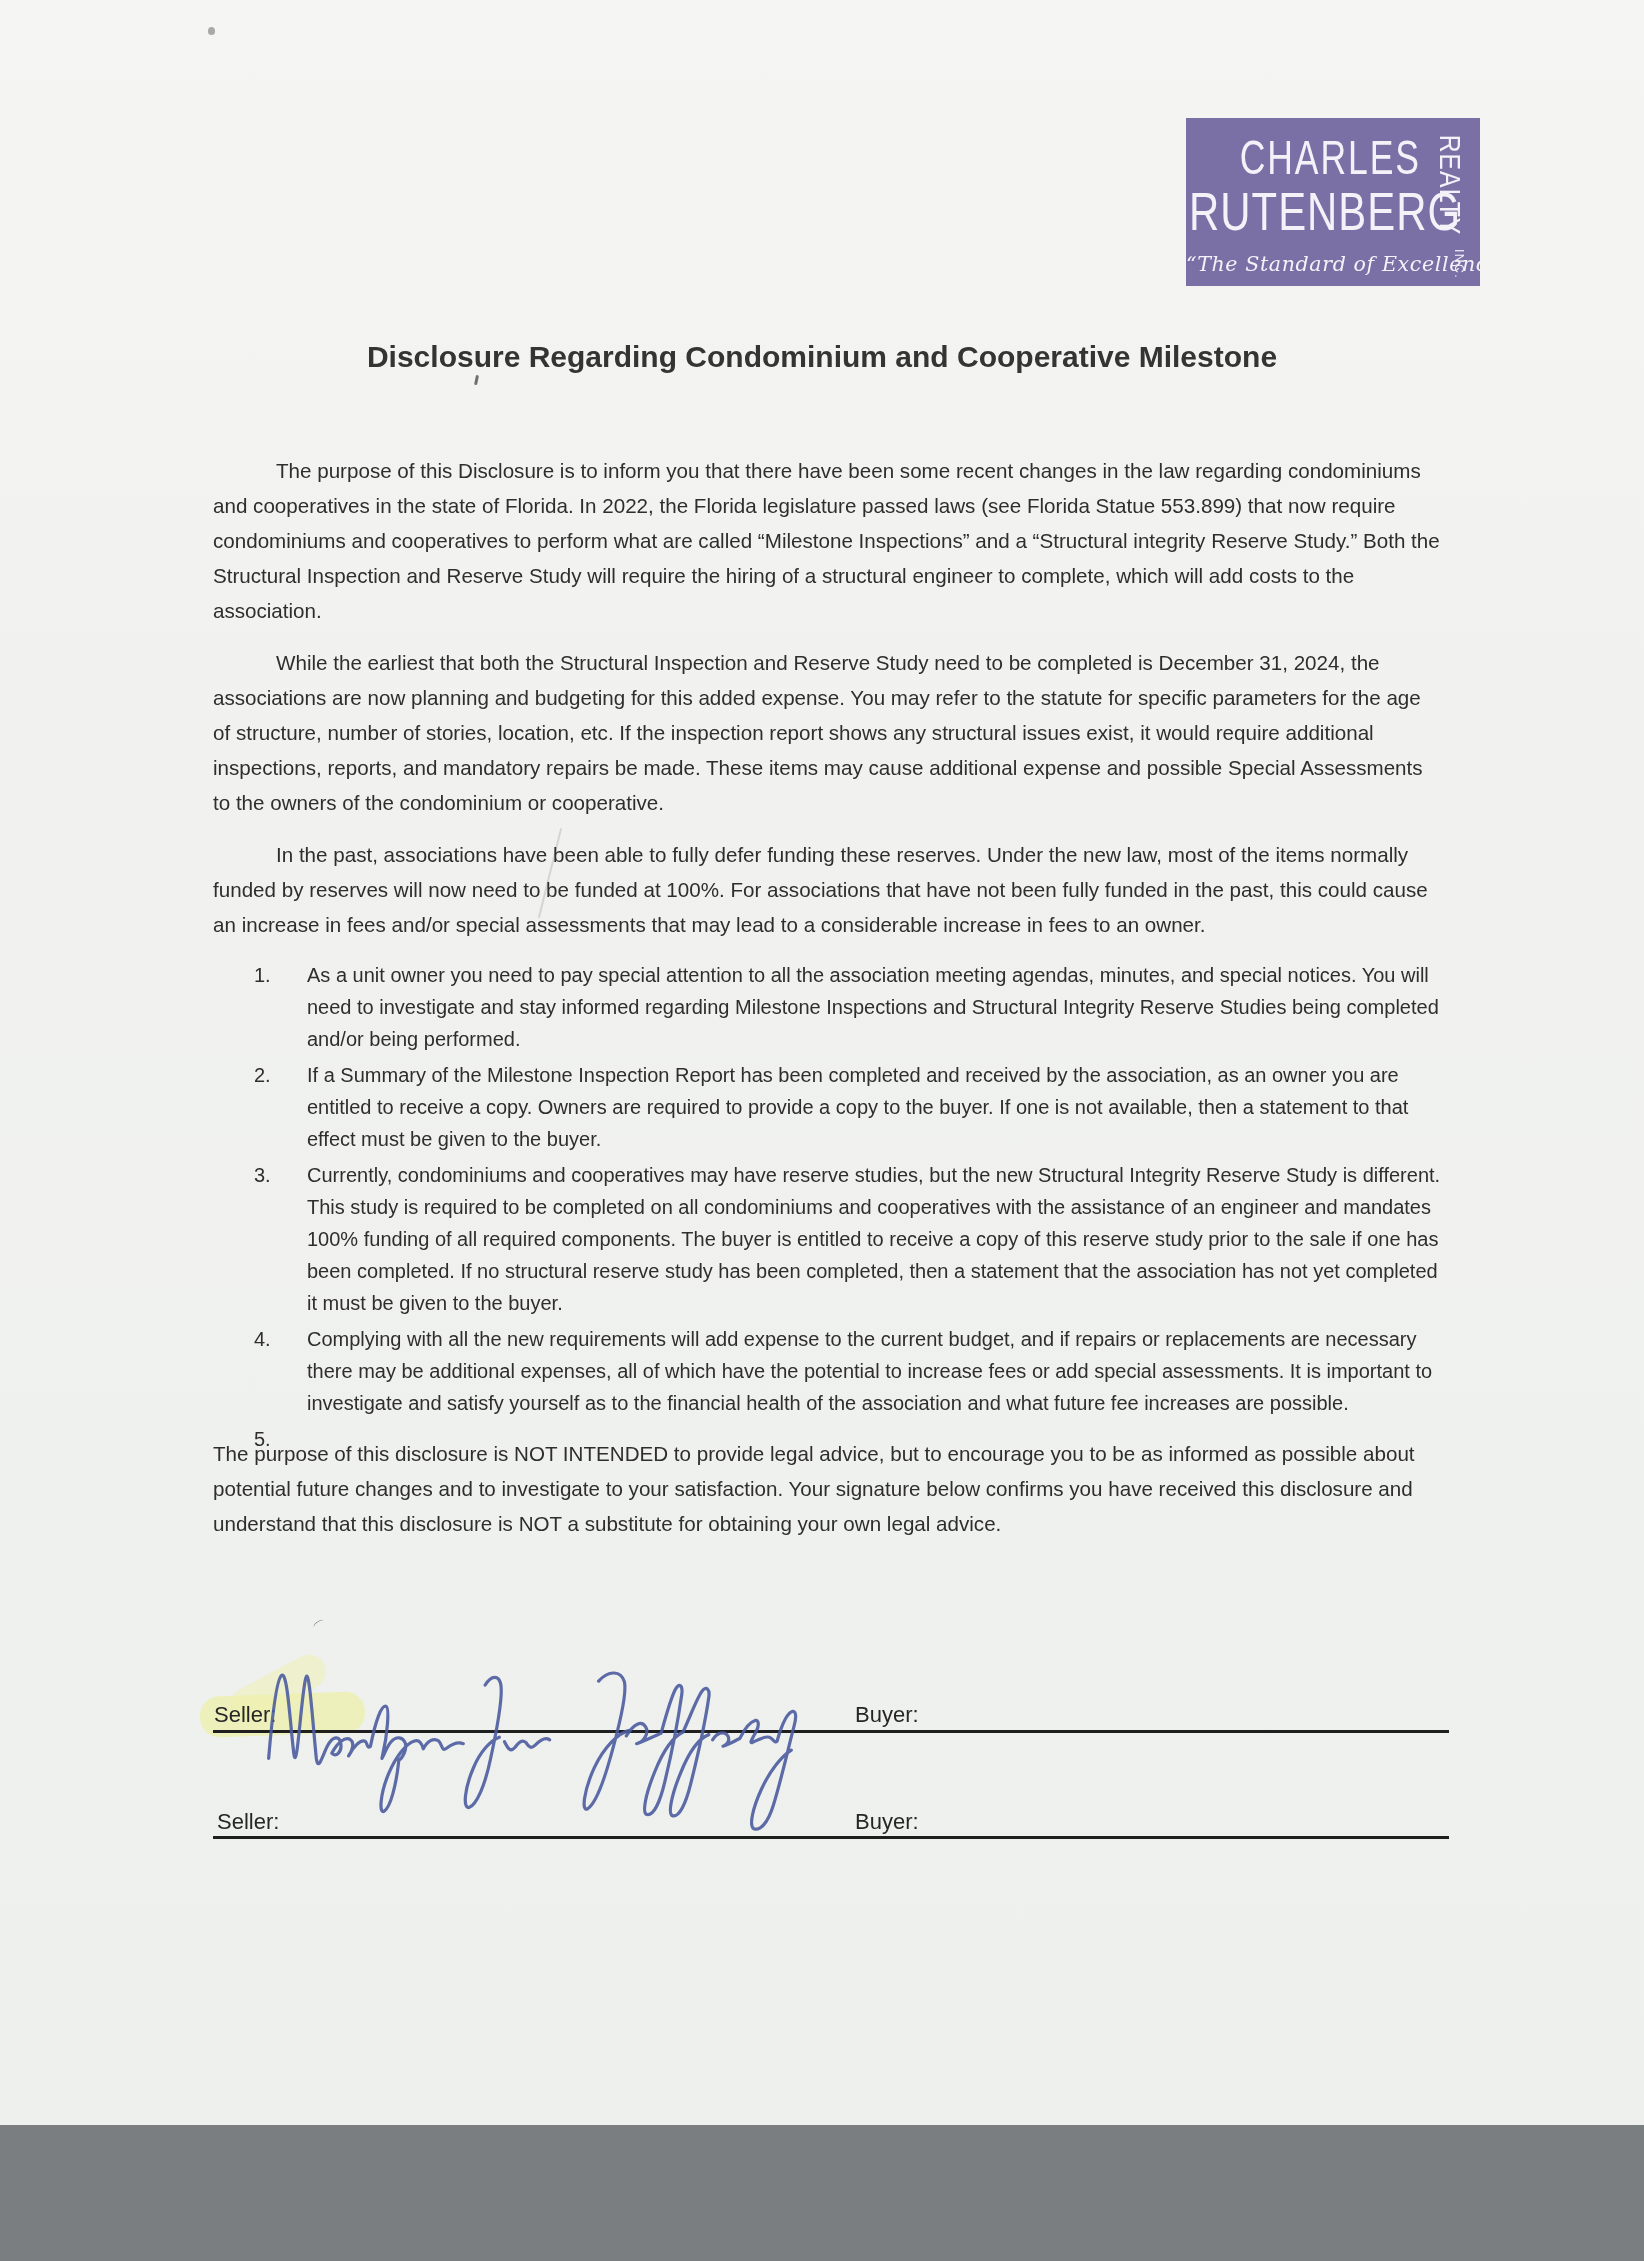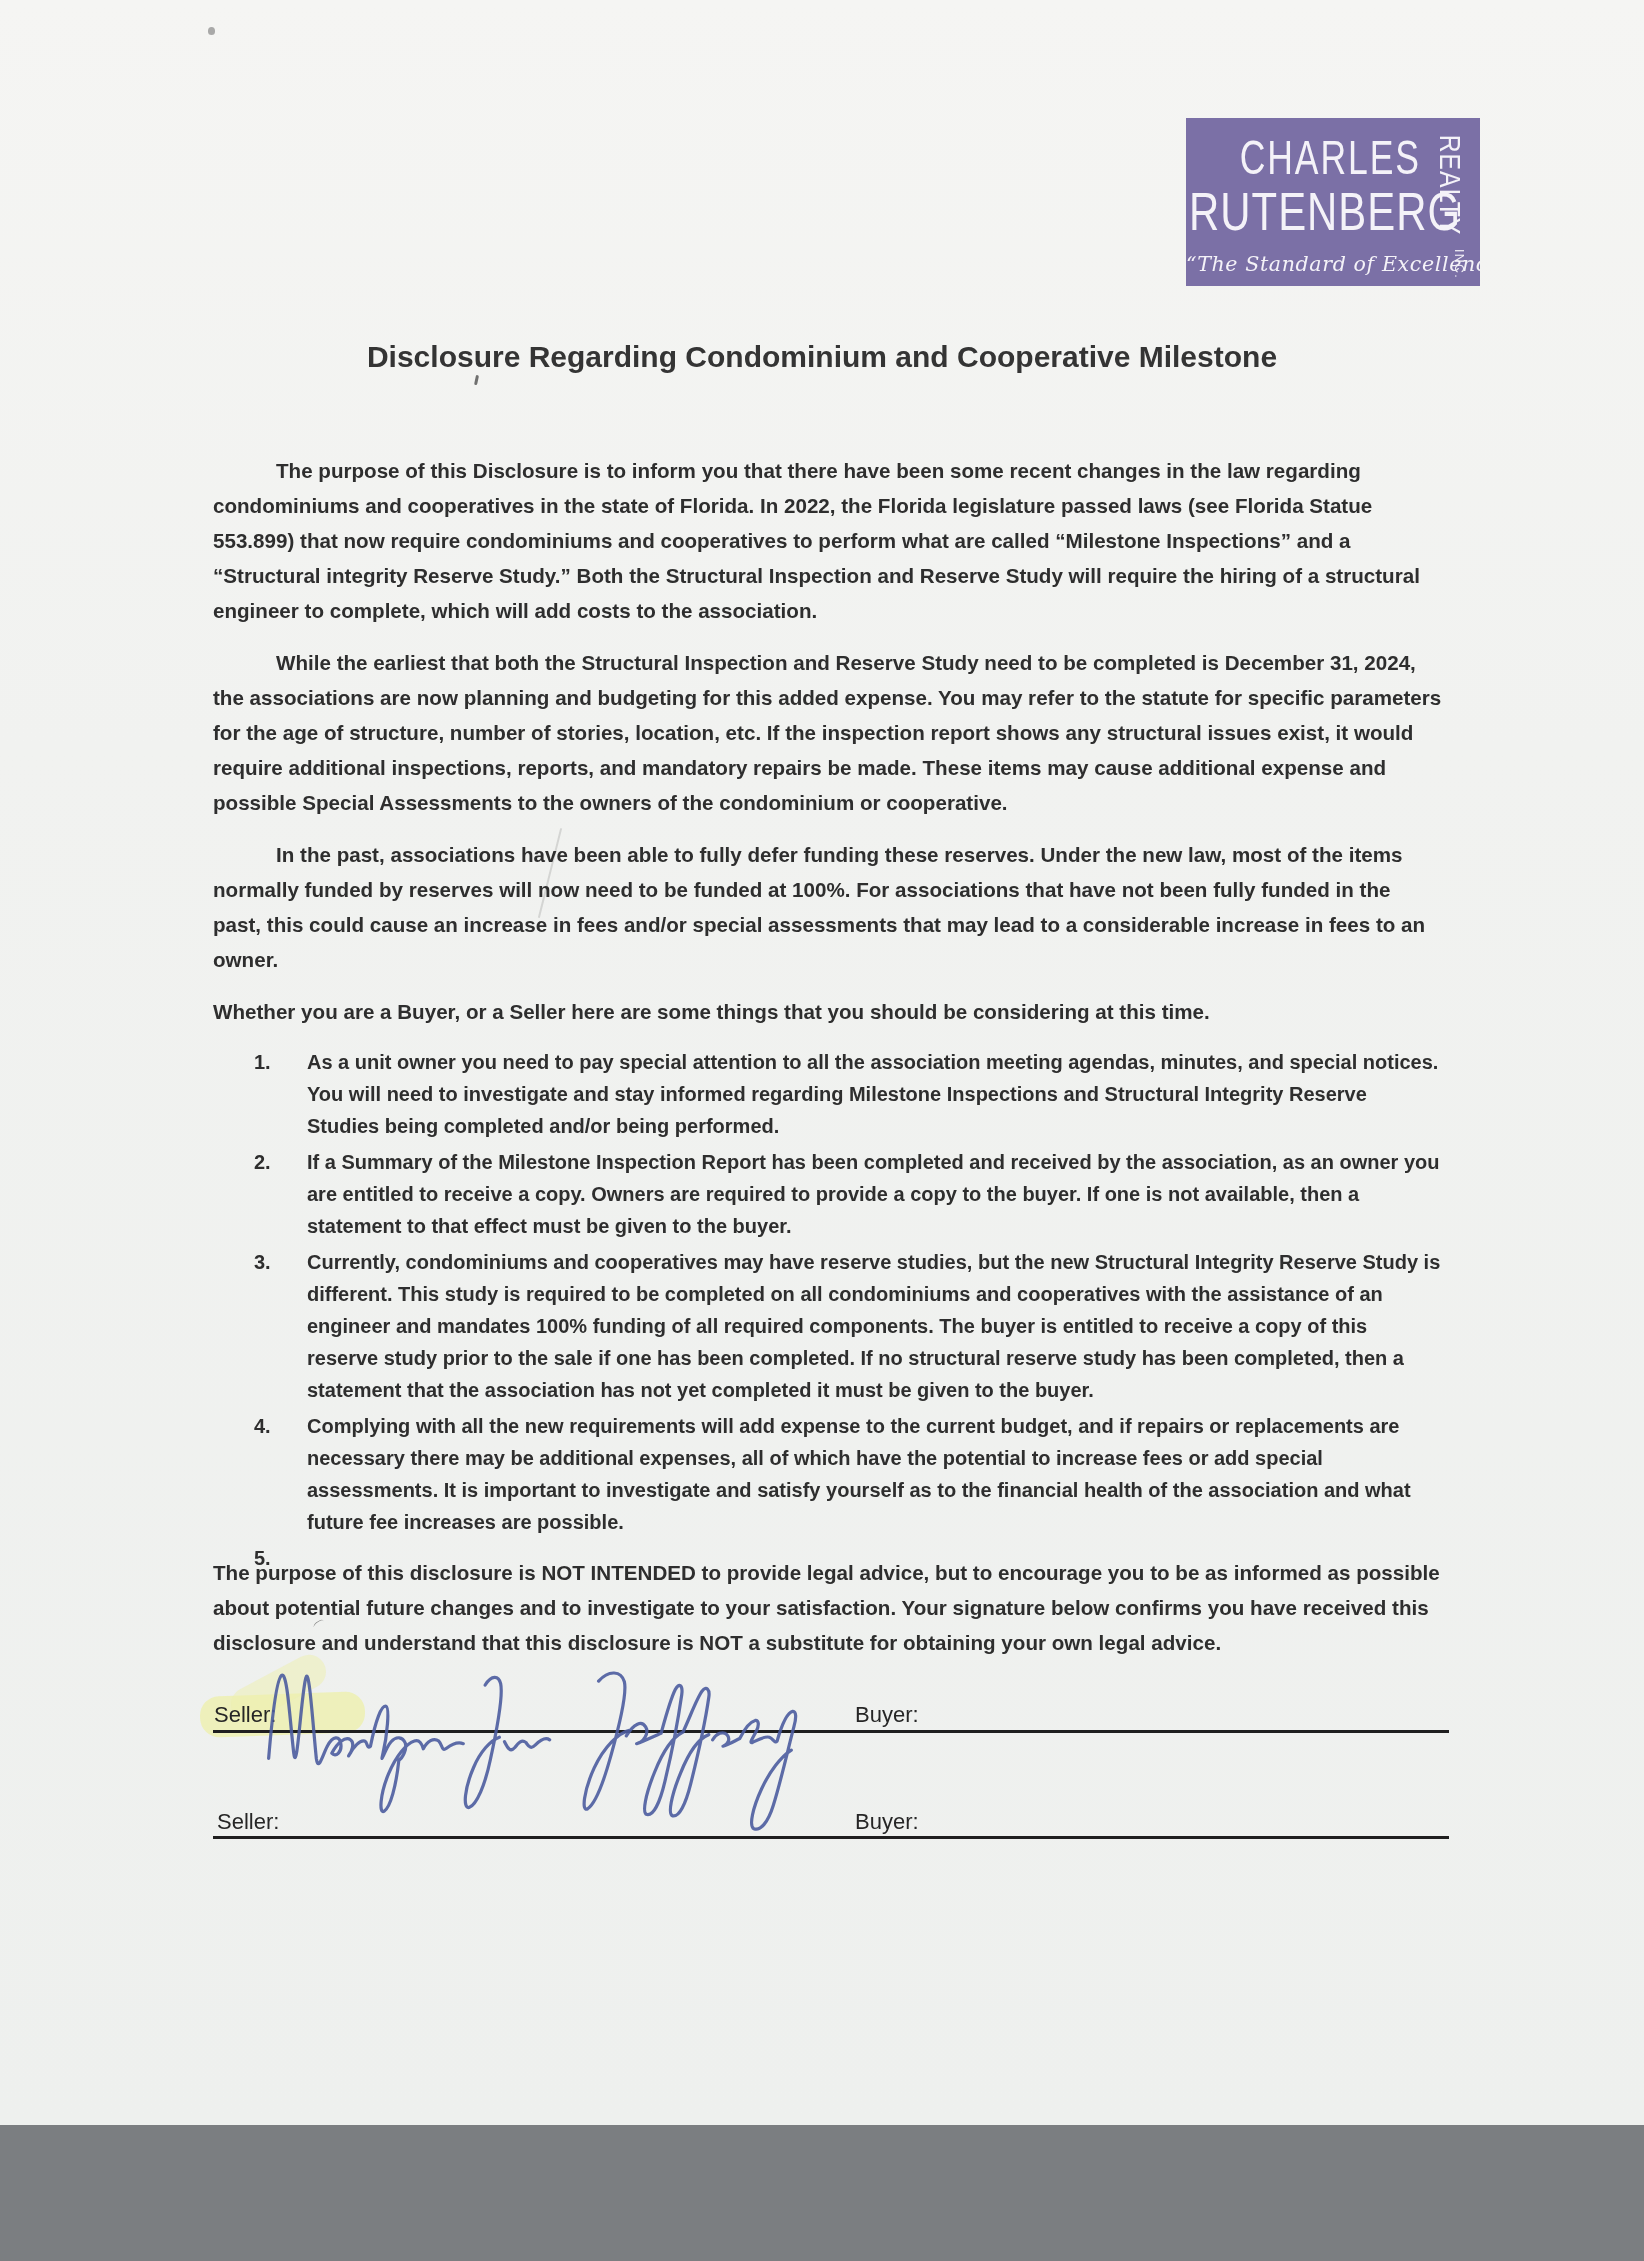--- a/index.html
+++ b/index.html
@@ -40,21 +40,21 @@
     letter-spacing:0.6px; white-space:nowrap;
   }
   
   .title {
     position:absolute; top:326px; left:0; width:1644px; text-align:center;
     color:#343434; font-weight:bold; font-size:30px; line-height:62px;
   }
   
   .body {
     position:absolute; left:213px; top:453px; width:1230px;
-    color:#2e2e2e; font-size:20.6px; line-height:35px;font-weight:bold;
+    color:#2e2e2e; font-size:20.6px; line-height:35px;
   }
   .body p { margin:0 0 17px 0; }
   .body p.indent { text-indent:63px; }
   ol.dlist { list-style:none; margin:0 0 17px 41px; padding:0; font-size:20px; }
   ol.dlist li { position:relative; padding-left:53px; line-height:32px; margin:0 0 3.9px 0; }
   ol.dlist .num { position:absolute; left:0; top:0; }
   
   .hl1 {
     position:absolute; left:200px; top:1694px; width:165px; height:41px;
     background:#eef0ae; opacity:.8; border-radius:19.3px; transform:rotate(-2deg);
@@ -106,21 +106,20 @@
     </div>
 
     <div class="title">
       <div>Disclosure Regarding Condominium and Cooperative Milestone</div>
     </div>
 
     <div class="body">
       <p class="indent">The purpose of this Disclosure is to inform you that there have been some recent changes in the law regarding condominiums and cooperatives in the state of Florida.  In 2022, the Florida legislature passed laws (see Florida Statue 553.899) that now require condominiums and cooperatives to perform what are called “Milestone Inspections” and a “Structural integrity Reserve Study.” Both the Structural Inspection and Reserve Study will require the hiring of a structural engineer to complete, which will add costs to the association.</p>
       <p class="indent">While the earliest that both the Structural Inspection and Reserve Study need to be completed is December 31, 2024, the associations are now planning and budgeting for this added expense. You may refer to the statute for specific parameters for the age of structure, number of stories, location, etc. If the inspection report shows any structural issues exist, it would require additional inspections, reports, and mandatory repairs be made.  These items may cause additional expense and possible Special Assessments to the owners of the condominium or cooperative.</p>
       <p class="indent">In the past, associations have been able to fully defer funding these reserves.  Under the new law, most of the items normally funded by reserves will now need to be funded at 100%.  For associations that have not been fully funded in the past, this could cause an increase in fees and/or special assessments that may lead to a considerable increase in fees to an owner.</p>
-      <p>Whether you are a Buyer, or a Seller here are some things that you should be considering at this time.</p>
 
       <ol class="dlist">
         <li>
           <span class="num">1.</span>
           <span>As a unit owner you need to pay special attention to all the association meeting agendas, minutes, and special notices.  You will need to investigate and stay informed regarding Milestone Inspections and Structural Integrity Reserve Studies being completed and/or being performed.</span>
         </li>
         <li>
           <span class="num">2.</span>
           <span>If a Summary of the Milestone Inspection Report has been completed and received by the association, as an owner you are entitled to receive a copy.  Owners are required to provide a copy to the buyer.  If one is not available, then a statement to that effect must be given to the buyer.</span>
         </li>

